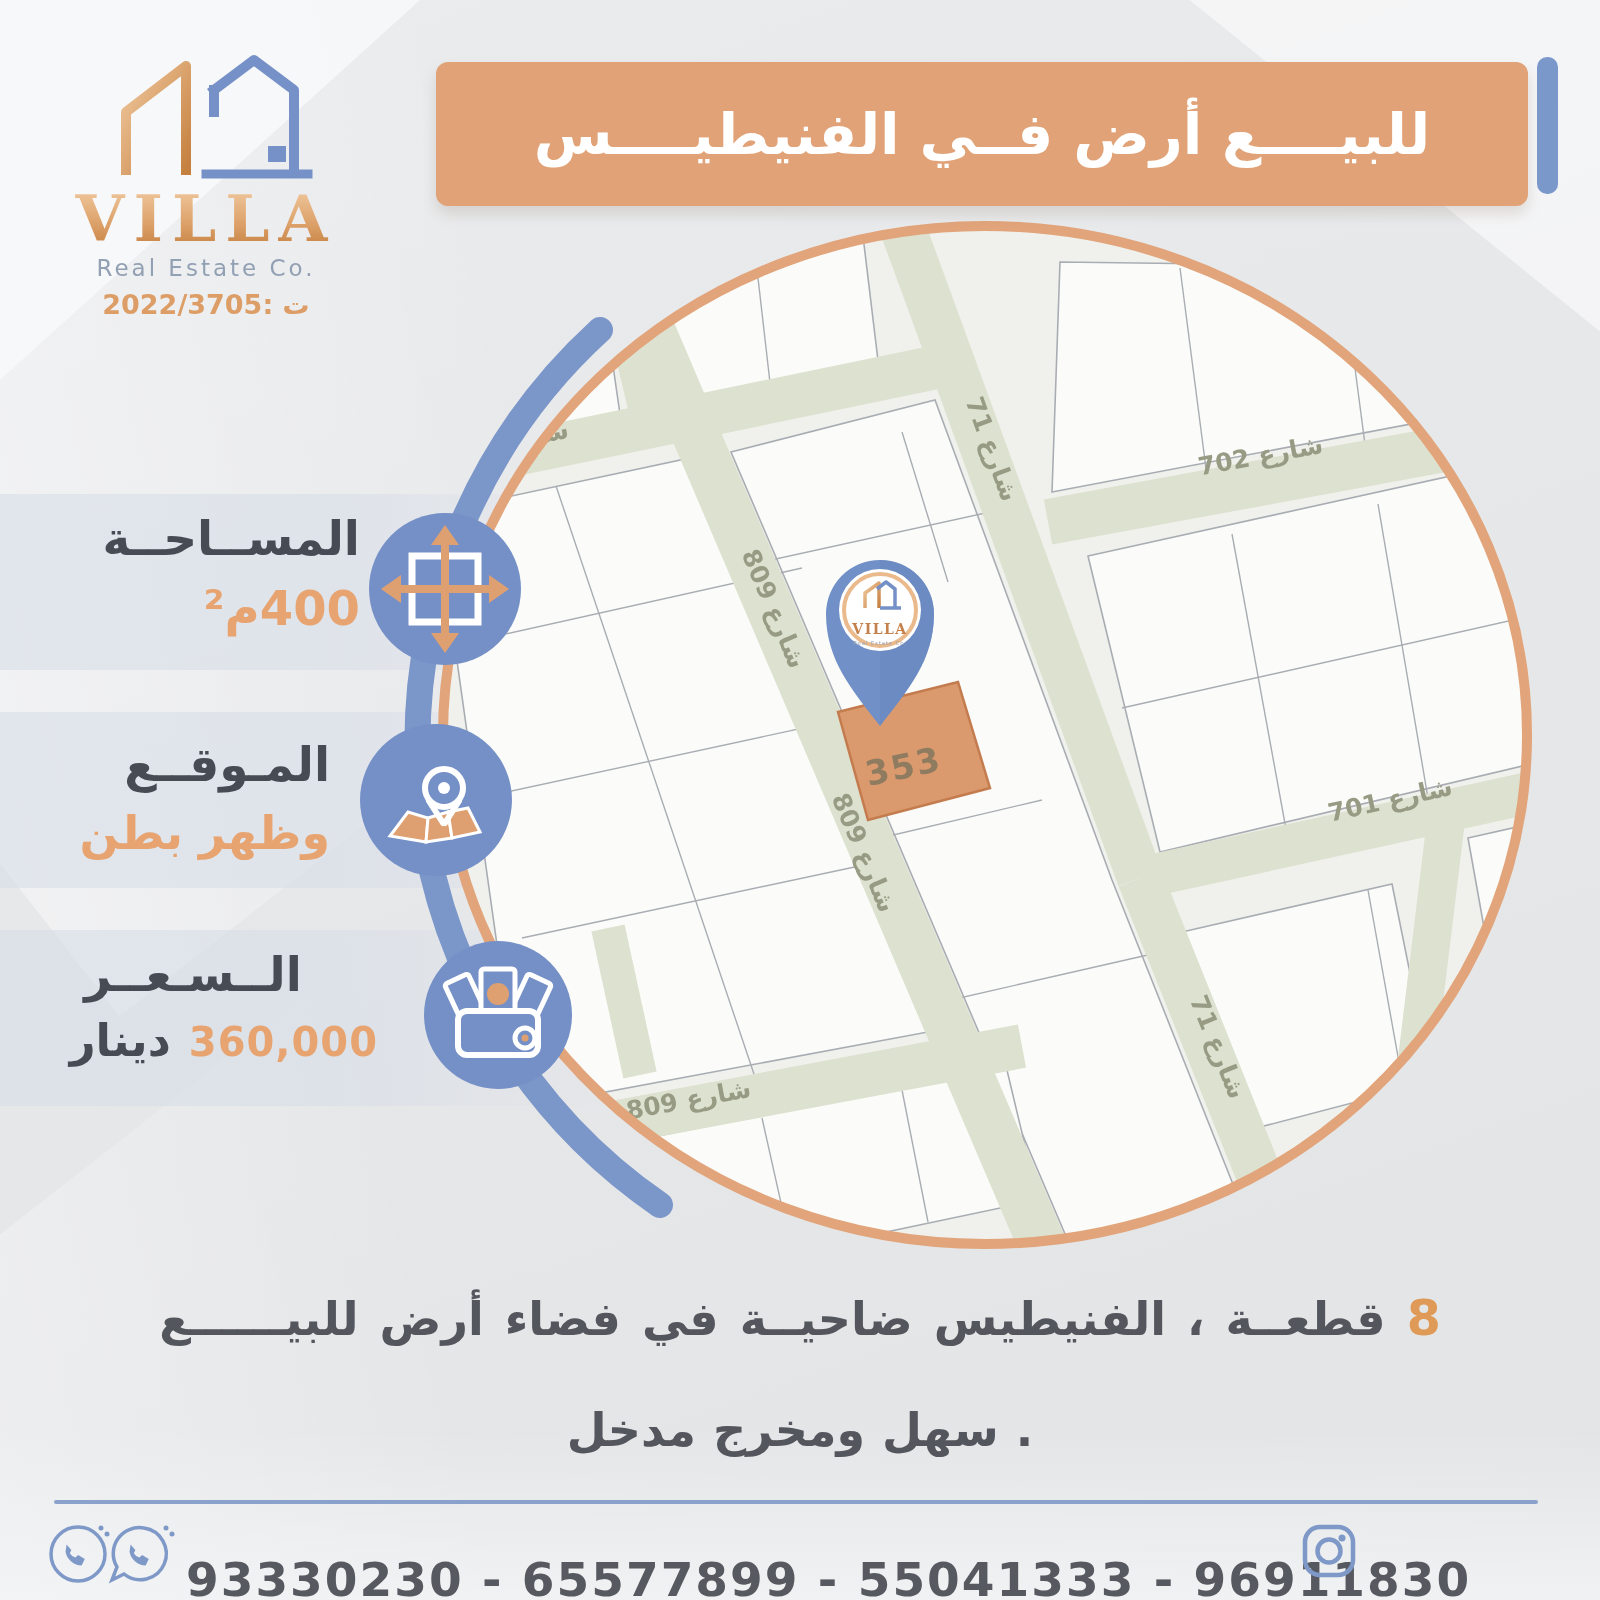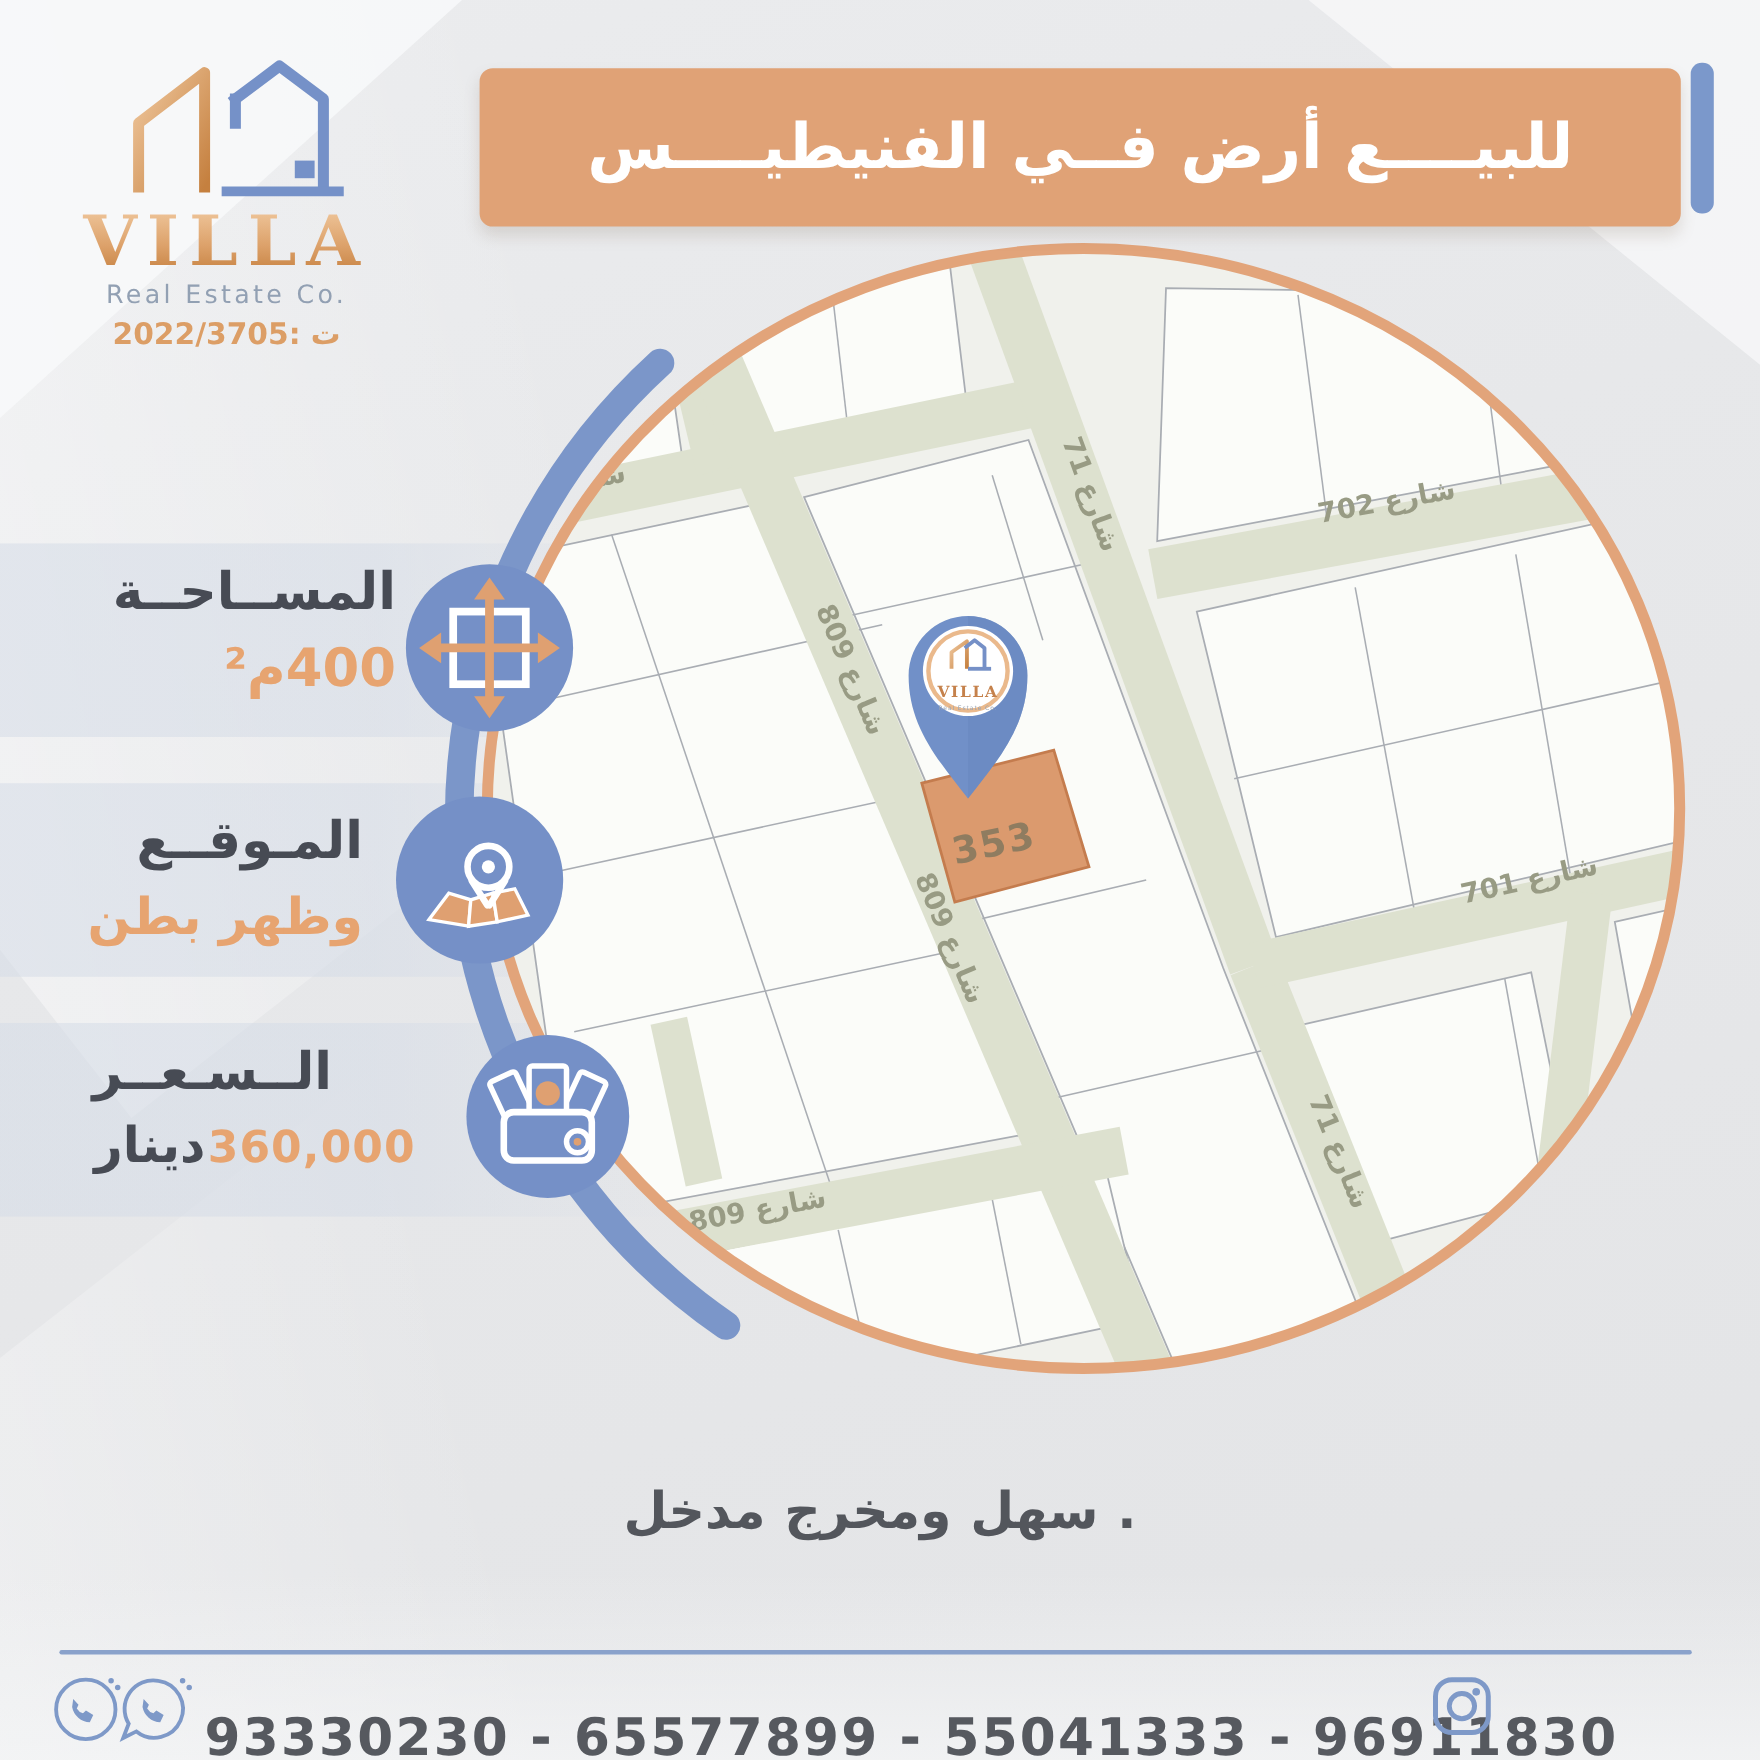--- a/index.html
+++ b/index.html
@@ -33,21 +33,21 @@
 
   
   .info-row{position:absolute;width:370px;text-align:right;}
   .info-label{direction:rtl;font-size:47px;font-weight:800;color:#474b54;line-height:1.15;}
   .info-value{direction:rtl;font-size:48px;font-weight:800;color:#e7a470;line-height:1.2;margin-top:14px;}
   .row-area{left:-10px;top:512px;}
   .row-loc{left:-40px;top:738px;}
   .row-price{left:8px;top:948px;text-align:center;}
   .words{display:flex;direction:ltr;justify-content:flex-end;gap:16px;}
   .row-loc .info-value{font-size:46px;}
-  .price-line{display:flex;direction:ltr;justify-content:flex-end;align-items:baseline;gap:2px;margin-top:12px;}
+  .price-line{display:flex;direction:ltr;justify-content:flex-end;align-items:baseline;gap:18px;margin-top:12px;}
   .price-amount{font-size:40px;font-weight:800;color:#e7a470;letter-spacing:1px;}
   .price-currency{direction:rtl;font-size:45px;font-weight:800;color:#474b54;}
 
   
   .desc{position:absolute;left:80px;top:1290px;width:1440px;}
   .desc-line{display:flex;direction:ltr;justify-content:center;align-items:baseline;gap:21px;color:#53565c;font-size:46px;font-weight:800;}
   .desc-line span{direction:rtl;unicode-bidi:isolate;white-space:nowrap;}
   .desc-line1 span:last-child{color:#df9a58;font-size:49px;}
   .desc-line2{margin-top:56px;gap:17px;}
 
@@ -254,20 +254,31 @@
   </div>
   <div class="info-row row-price">
     <div class="info-label">الــسـعــر</div>
     <div class="price-line">
       <span class="price-currency">دينار</span>
       <span class="price-amount">360,000</span>
     </div>
   </div>
 
   <div class="desc">
+    <div class="desc-line desc-line1">
+        <span>للبيــــــع</span>
+        <span>أرض</span>
+        <span>فضاء</span>
+        <span>في</span>
+        <span>ضاحيــة</span>
+        <span>الفنيطيس</span>
+        <span>،</span>
+        <span>قطعــة</span>
+        <span>8</span>
+      </div>
     <div class="desc-line desc-line2">
         <span>مدخل</span>
         <span>ومخرج</span>
         <span>سهل</span>
         <span>.</span>
       </div>
   </div>
 
   <div class="footer-line"></div>
   <svg class="footer-icons" width="136" height="72" viewBox="0 0 136 72">

